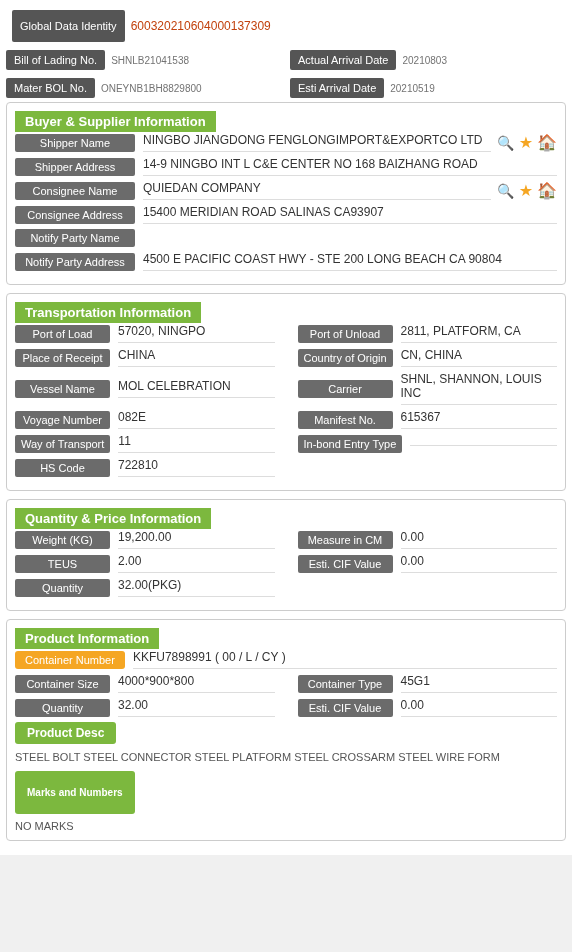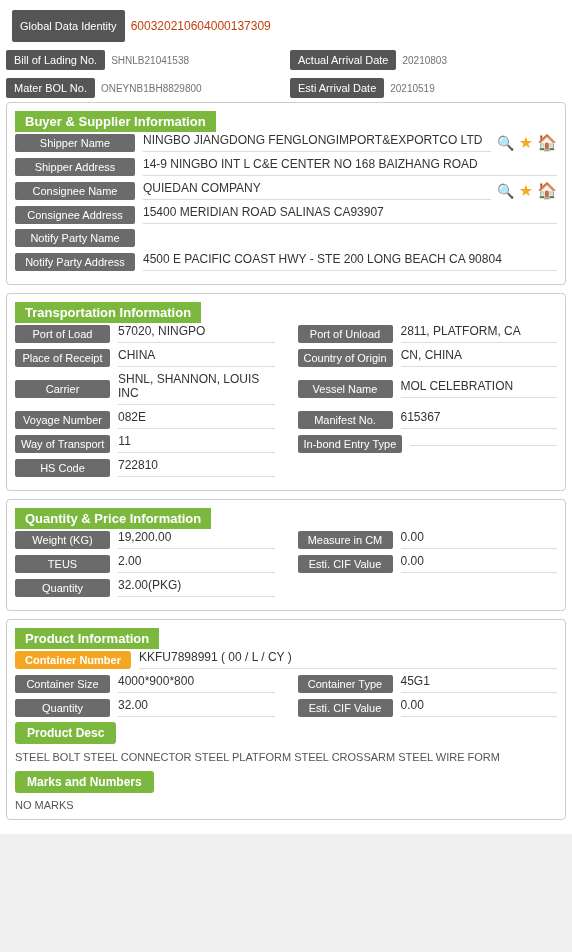--- a/index.html
+++ b/index.html
@@ -119,21 +119,21 @@
       margin-bottom: 0;
     }
     
     .container-number-btn {
       background: #f5a623;
       color: #fff;
       border: none;
       padding: 3px 10px;
       border-radius: 3px;
       font-size: 11px;
-      font-weight: bold;
+      font-weight: normal;
       cursor: pointer;
       margin-right: 8px;
       white-space: nowrap;
     }
     
     .green-btn {
       background: #7cb83e;
       color: #fff;
       border: none;
       padding: 4px 12px;
@@ -147,23 +147,23 @@
     .product-desc-text {
       font-size: 11px;
       color: #555;
       margin-bottom: 6px;
       line-height: 1.4;
     }
     .marks-btn {
       background: #7cb83e;
       color: #fff;
       border: none;
-      padding: 4px 12px;
+      padding: 16px 12px;
       border-radius: 3px;
-      font-size: 12px;
+      font-size: 10px;
       font-weight: bold;
       cursor: pointer;
       margin-bottom: 6px;
       display: inline-block;
     }
     .marks-text {
       font-size: 11px;
       color: #555;
     }
     .field-label-sm {
@@ -264,26 +264,26 @@
             <span class="field-label-sm">Place of Receipt</span>
             <span class="field-value">CHINA</span>
           </div>
           <div class="field-row">
             <span class="field-label-sm">Country of Origin</span>
             <span class="field-value">CN, CHINA</span>
           </div>
         </div>
         <div class="two-col-row">
           <div class="field-row">
+            <span class="field-label-sm">Vessel Name</span>
+            <span class="field-value">MOL CELEBRATION</span>
+          </div>
+          <div class="field-row">
             <span class="field-label-sm">Carrier</span>
             <span class="field-value">SHNL, SHANNON, LOUIS INC</span>
-          </div>
-          <div class="field-row">
-            <span class="field-label-sm">Vessel Name</span>
-            <span class="field-value">MOL CELEBRATION</span>
           </div>
         </div>
         <div class="two-col-row">
           <div class="field-row">
             <span class="field-label-sm">Voyage Number</span>
             <span class="field-value">082E</span>
           </div>
           <div class="field-row">
             <span class="field-label-sm">Manifest No.</span>
             <span class="field-value">615367</span>

